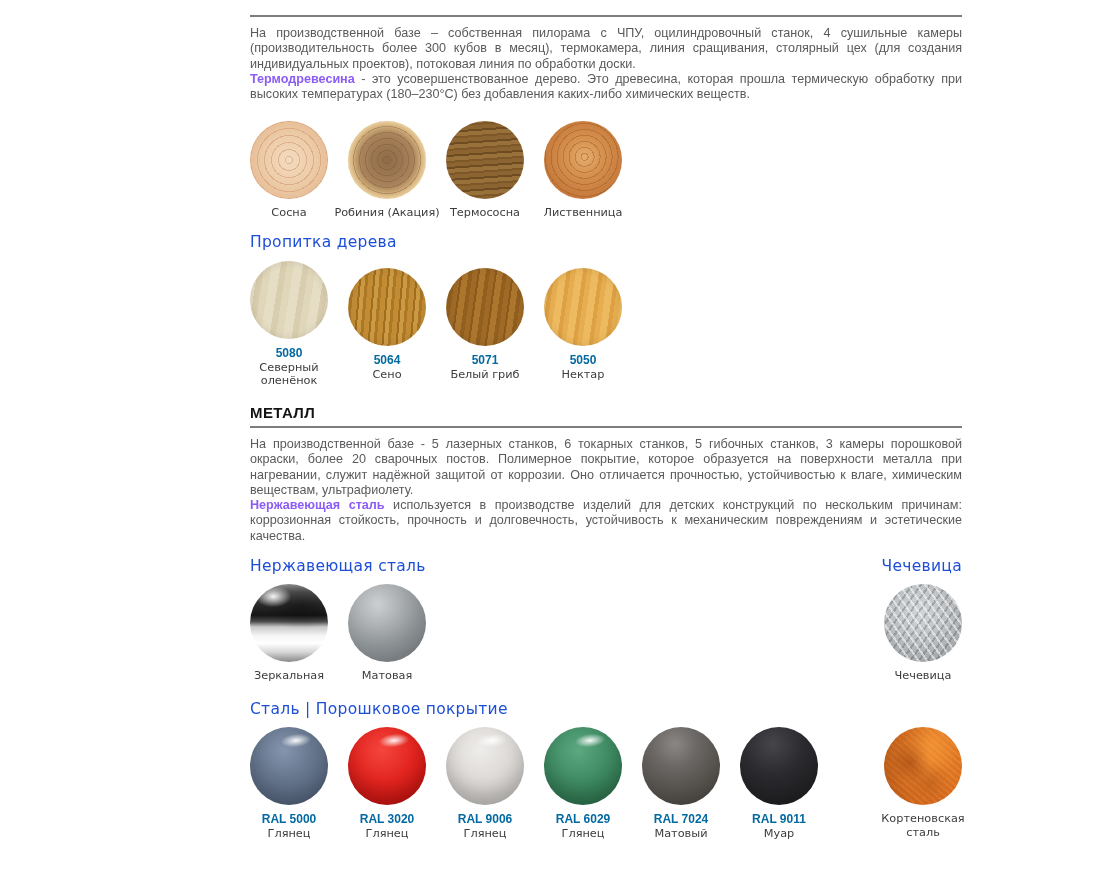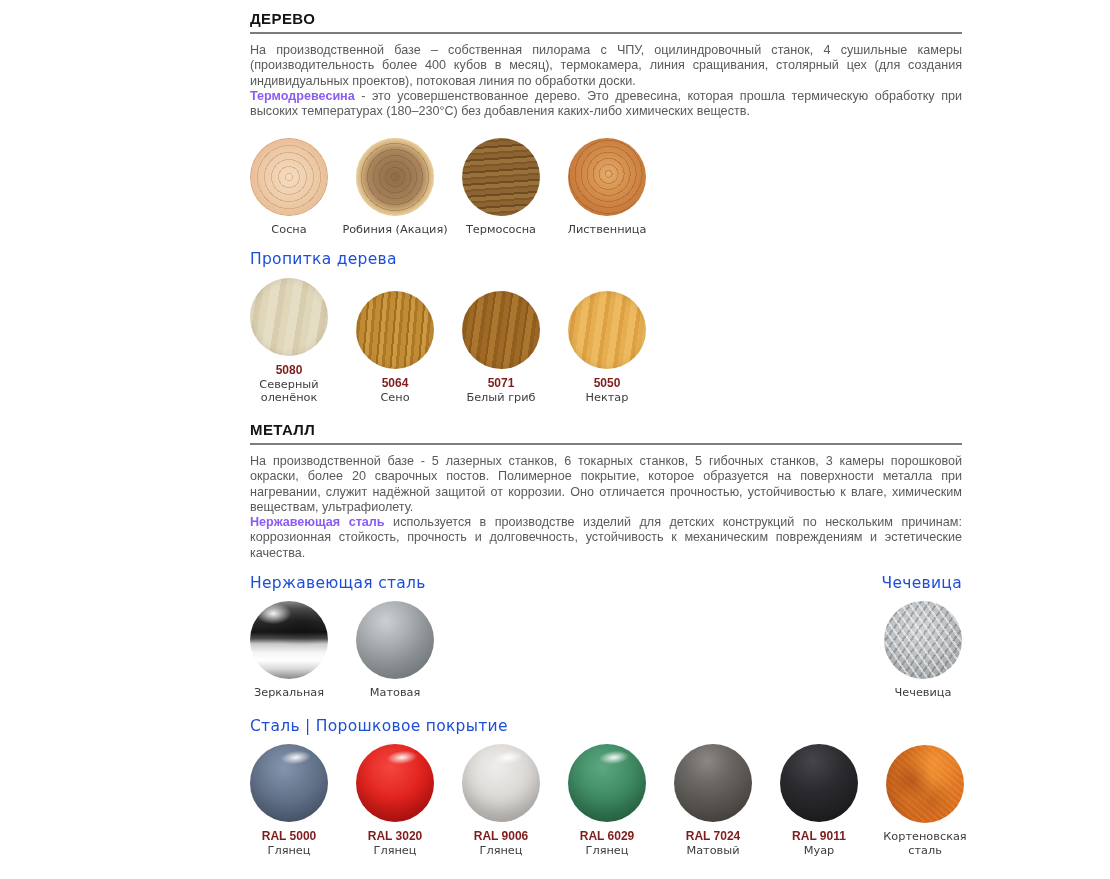--- a/index.html
+++ b/index.html
@@ -14,28 +14,28 @@
   .rule { border:none; border-top:2px solid #7d7d7d; margin:5px 0 9px 0; }
   .sub-heading { font-family:"DejaVu Sans", sans-serif; font-size:15.5px;
                  color:#1d4ed8; letter-spacing:.3px; }
 
   
   .body-text { font-size:12.6px; line-height:15.3px; color:#595a5c;
                text-align:justify; }
   .body-text .lead { font-weight:bold; color:#8b5cf6; }
 
   
-  .swatch-row { display:flex; gap:28px; align-items:flex-end; }
+  .swatch-row { display:flex; gap:20px; align-items:center; }
   .swatch { width:78px; display:flex; flex-direction:column; align-items:center; flex:0 0 auto; }
   .circle { width:78px; height:78px; border-radius:50%; position:relative; flex:0 0 auto; }
   .label { margin-top:7px; font-family:"DejaVu Sans", sans-serif; font-size:11.3px;
            line-height:13.5px; color:#3c3c3c; text-align:center; width:92px; }
   .label-nowrap { white-space:nowrap; width:auto; }
   .code { font-family:"Liberation Sans", sans-serif; font-weight:bold;
-          font-size:12px; color:#7f1d1d; line-height:15px; }
+          font-size:12px; color:#0369a1; line-height:15px; }
   .push-right { margin-left:auto; }
   .split-row { display:flex; align-items:baseline; }
 
   
   .c-sosna { background:
     repeating-radial-gradient(circle at 50% 50%, rgba(205,150,110,0) 0 3px, rgba(205,150,110,.55) 3px 4px, rgba(205,150,110,0) 4px 7px),
     radial-gradient(circle at 50% 50%, #f4dcc0 0%, #eccaa6 50%, #e5b991 80%, #d9a67d 96%, #cf9a70 100%); }
   .c-robinia { background:
     repeating-radial-gradient(circle at 50% 50%, rgba(110,80,50,0) 0 3px, rgba(110,80,50,.32) 3px 4px, rgba(110,80,50,0) 4px 6px),
     radial-gradient(circle at 50% 50%, #8f6c48 0%, #9d7852 30%, #a8835b 48%, #c6a271 58%, #e5c893 68%, #ead29f 78%, #dfc188 86%, #7d5f3a 92%, #55402a 96%, #6e5637 100%); }
@@ -91,23 +91,22 @@
   .mt-stain-head { margin-top:13px; }
   .mt-sphere-row { margin-top:9px; }
   .mt-powder-head { margin-top:17px; }
 </style>
 </head>
 <body>
 
 <div class="page">
   <div class="content">
 
-    <div class="sec-heading">ДЕРЕВО</div>
     <hr class="rule">
-    <div class="body-text">На производственной базе – собственная пилорама с ЧПУ, оцилиндровочный станок, 4 сушильные камеры (производительность более 400 кубов в месяц), термокамера, линия сращивания, столярный цех (для создания индивидуальных проектов), потоковая линия по обработки доски.</div>
+    <div class="body-text">На производственной базе – собственная пилорама с ЧПУ, оцилиндровочный станок, 4 сушильные камеры (производительность более 300 кубов в месяц), термокамера, линия сращивания, столярный цех (для создания индивидуальных проектов), потоковая линия по обработки доски.</div>
     <div class="body-text"><span class="lead">Термодревесина</span><span> - это усовершенствованное дерево. Это древесина, которая прошла термическую обработку при высоких температурах (180–230°C) без добавления каких-либо химических веществ.</span></div>
 
     <div class="swatch-row mt-wood-row">
       <div class="swatch">
         <div class="circle c-sosna"></div>
         <div class="label label-nowrap">Сосна</div>
       </div>
       <div class="swatch">
         <div class="circle c-robinia"></div>
         <div class="label label-nowrap">Робиния (Акация)</div>

